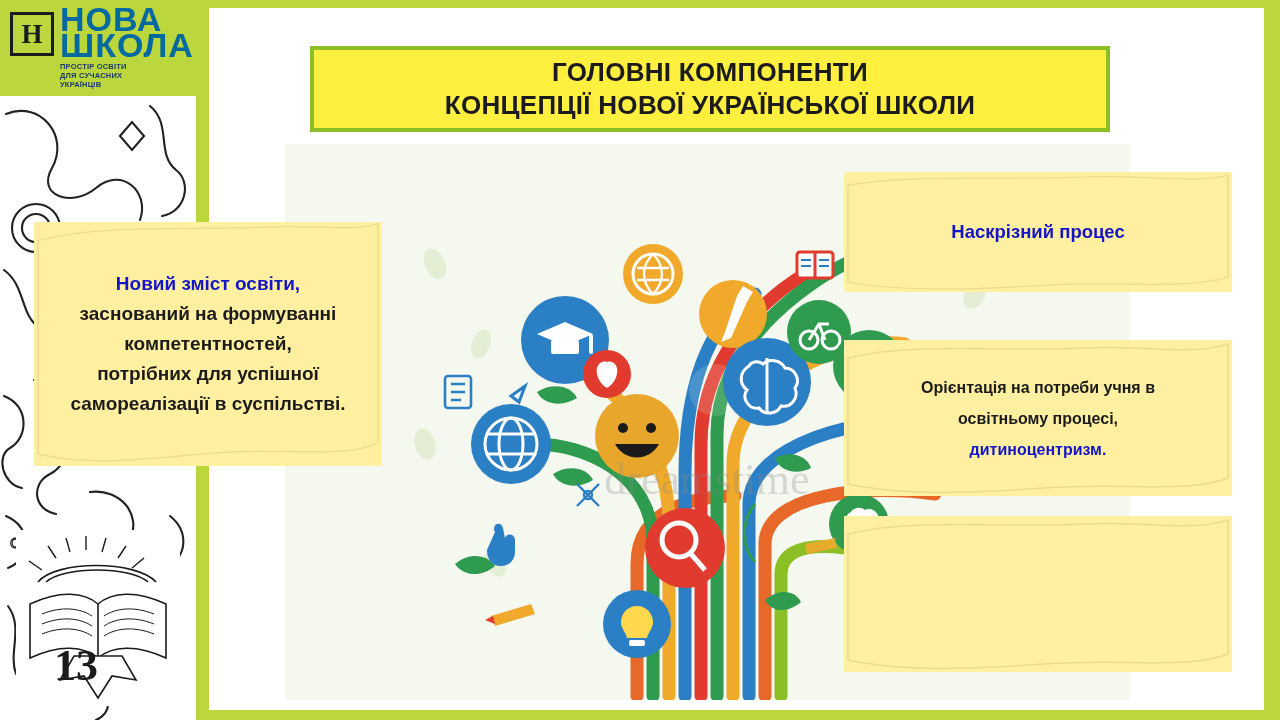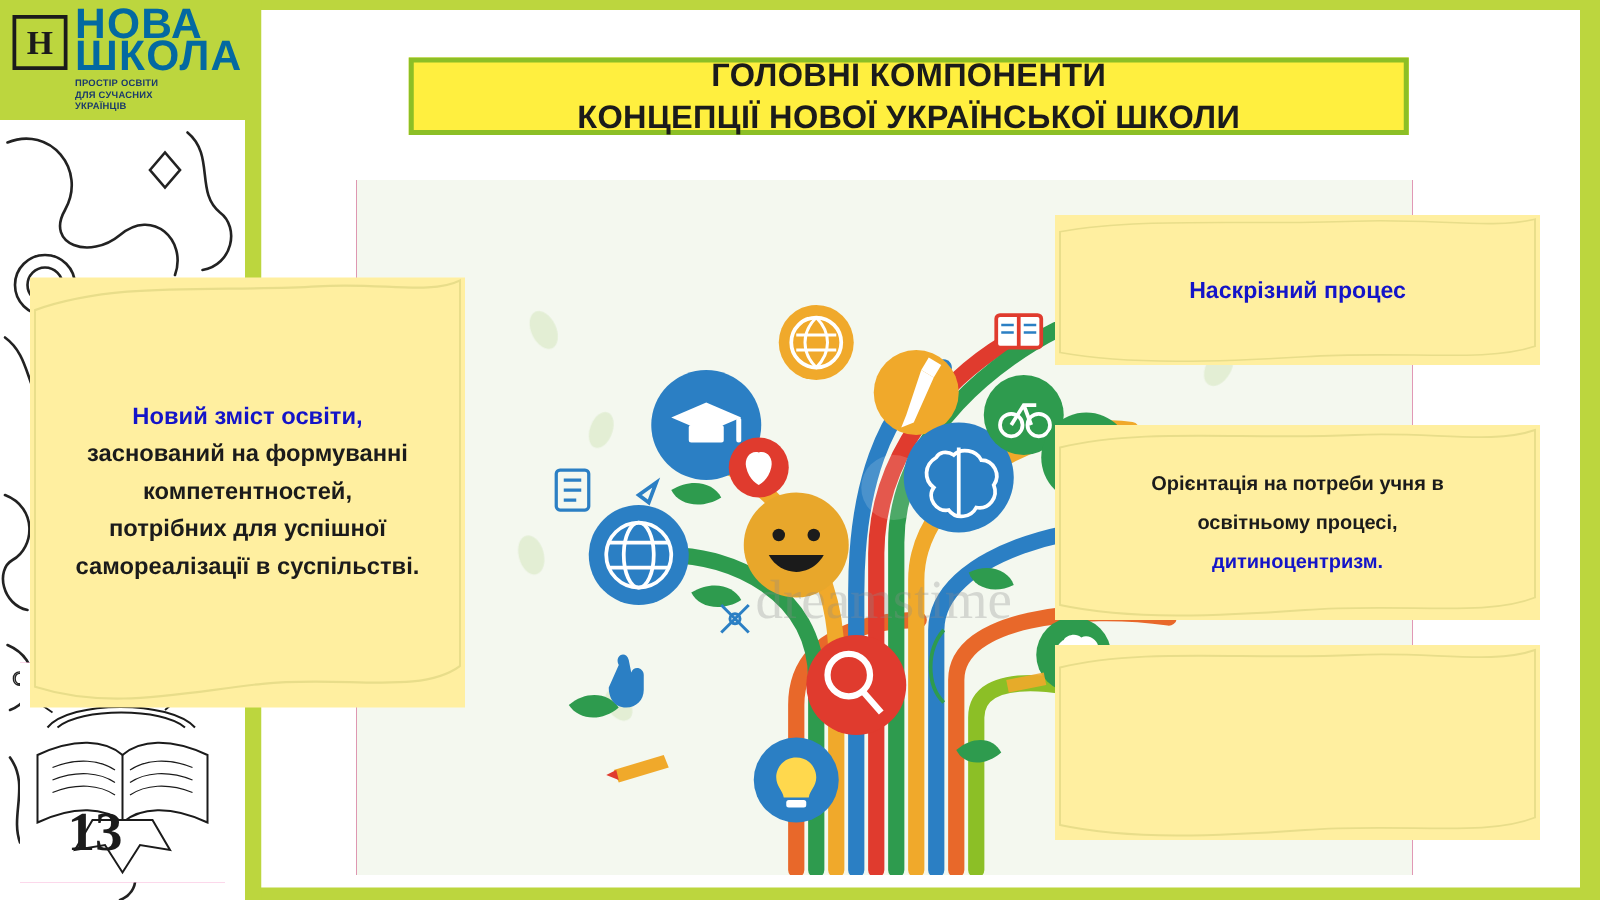--- a/index.html
+++ b/index.html
@@ -99,35 +99,34 @@
     left: 16px; bottom: 14px;
     width: 164px; height: 176px;
     background: #f9a8d4;
     overflow: hidden;
   }
 
   
   #title-box {
     position: absolute;
     left: 310px; top: 46px;
-    width: 800px; height: 62px;
+    width: 800px; height: 86px;
     background: #ffef3f;
     border: 4px solid #8cbf26;
     box-sizing: border-box;
     display: flex;
     flex-direction: column;
     align-items: center;
     justify-content: center;
     color: #1b1b1b;
     font-weight: bold;
     font-size: 26px;
     line-height: 33px;
     letter-spacing: .3px;
     text-align: center;
-    margin-left: 17px;
   }
 
   
   #tree-panel {
     position: absolute;
     left: 285px; top: 144px;
     width: 845px; height: 556px;
     background: #be185d;
     overflow: hidden;
   }
@@ -143,22 +142,22 @@
     flex-direction: column;
     align-items: center;
     justify-content: center;
     text-align: center;
     padding: 10px 16px;
   }
   .callout .line { display: block; white-space: nowrap; }
   .accent { color: #1414c8; }
 
   #callout-left {
-    left: 24px; top: 222px;
-    width: 348px; height: 344px;
+    left: 34px; top: 222px;
+    width: 348px; height: 244px;
     font-size: 19px;
     line-height: 30px;
     z-index: 5;
   }
   #callout-r1 {
     left: 844px; top: 172px;
     width: 388px; height: 120px;
     font-size: 18.5px;
     line-height: 28px;
     z-index: 5;

